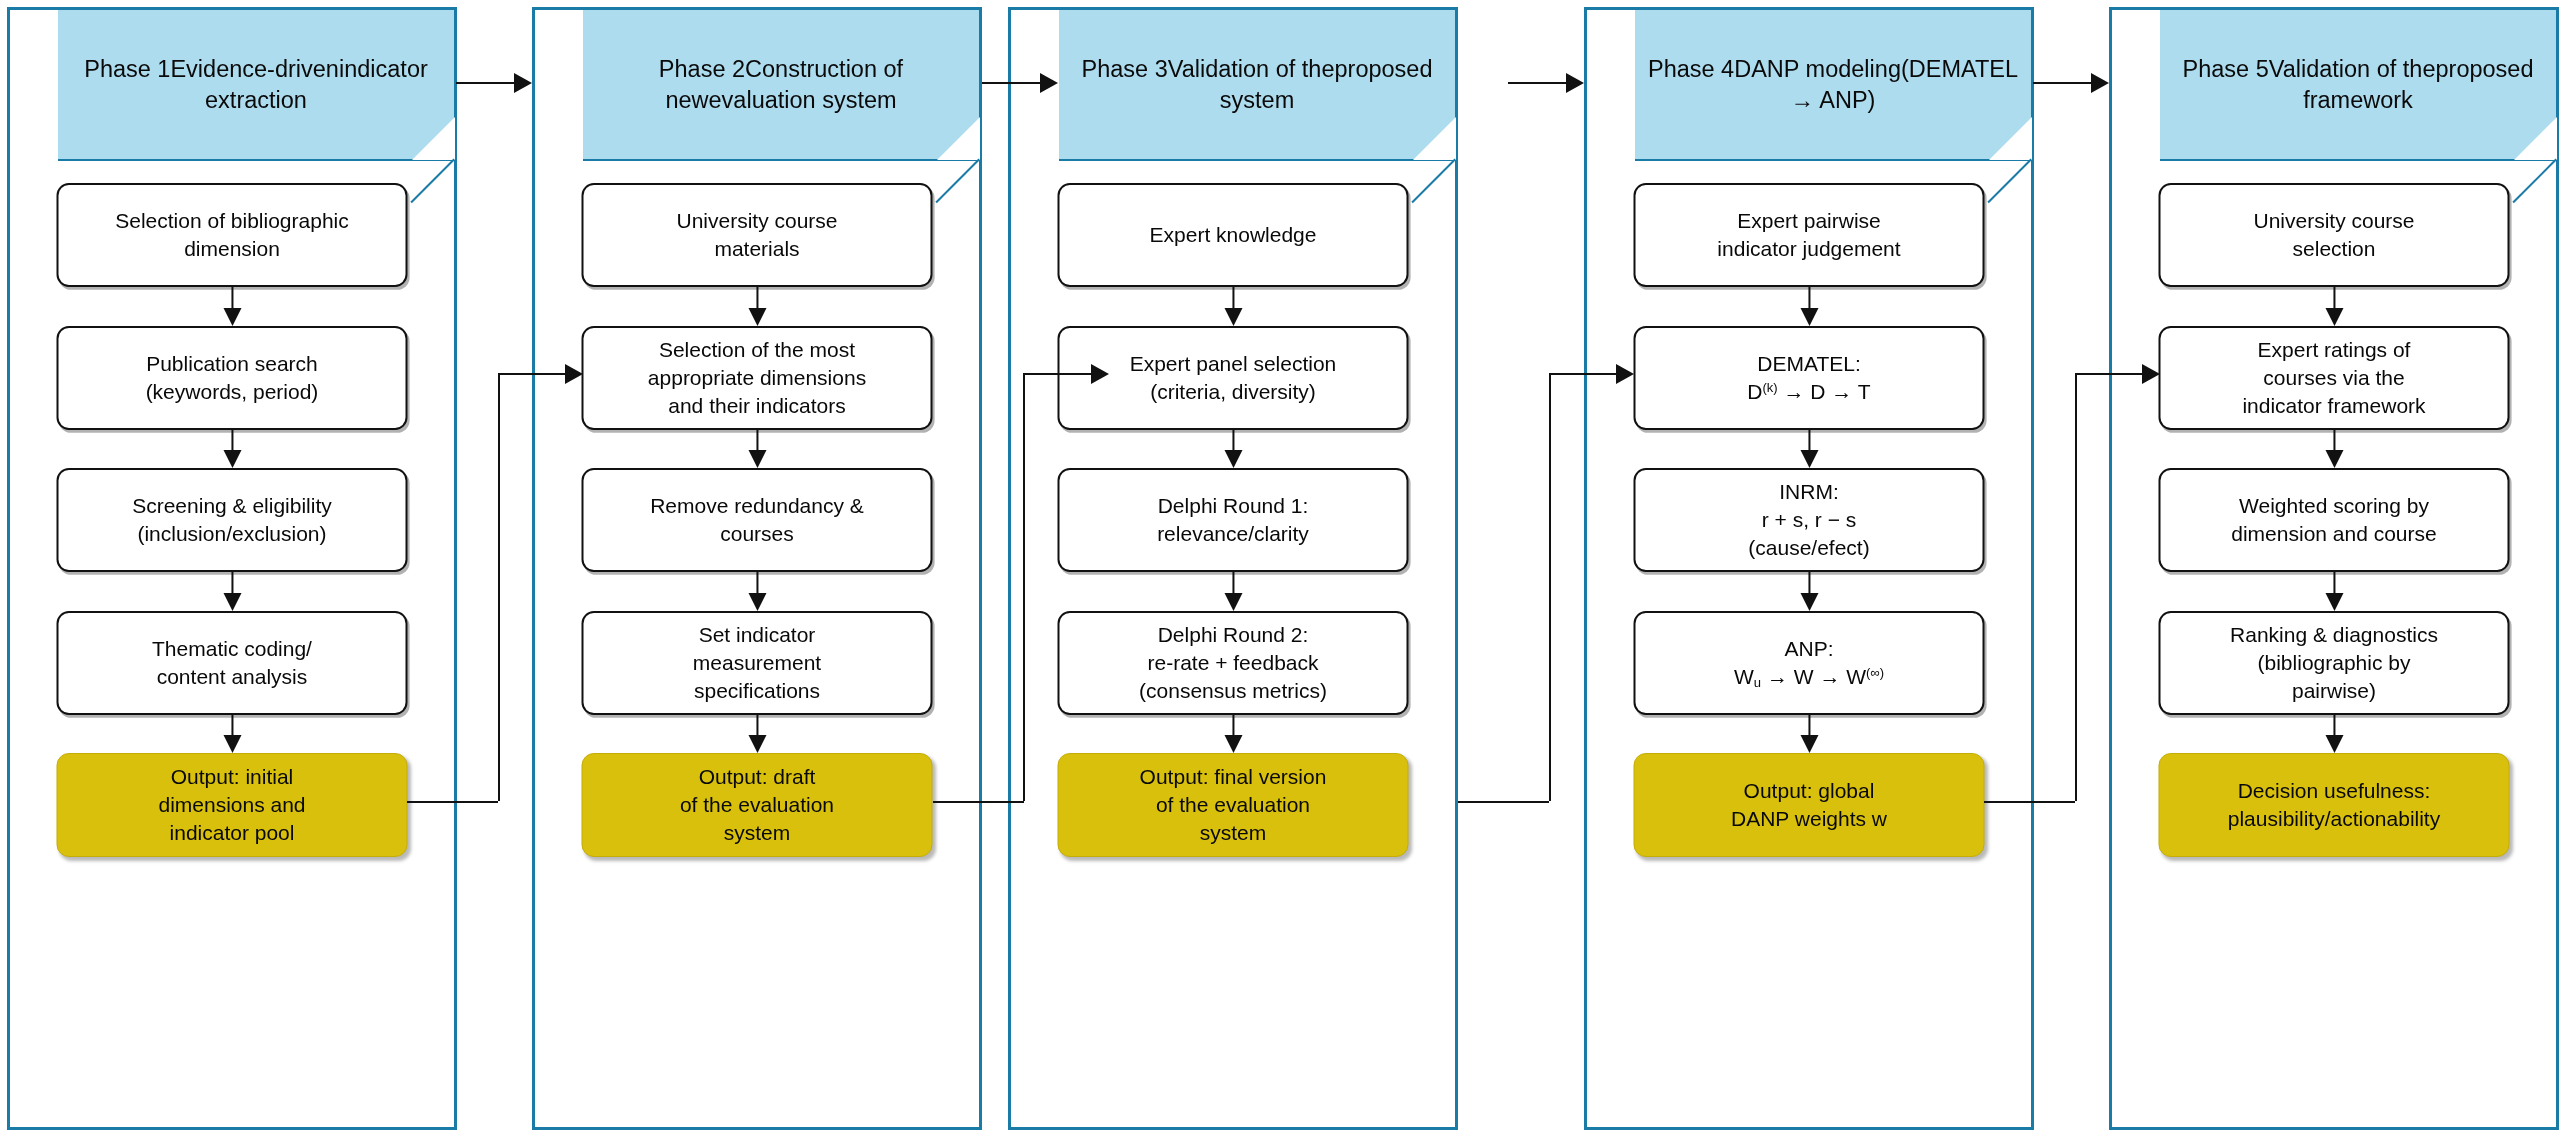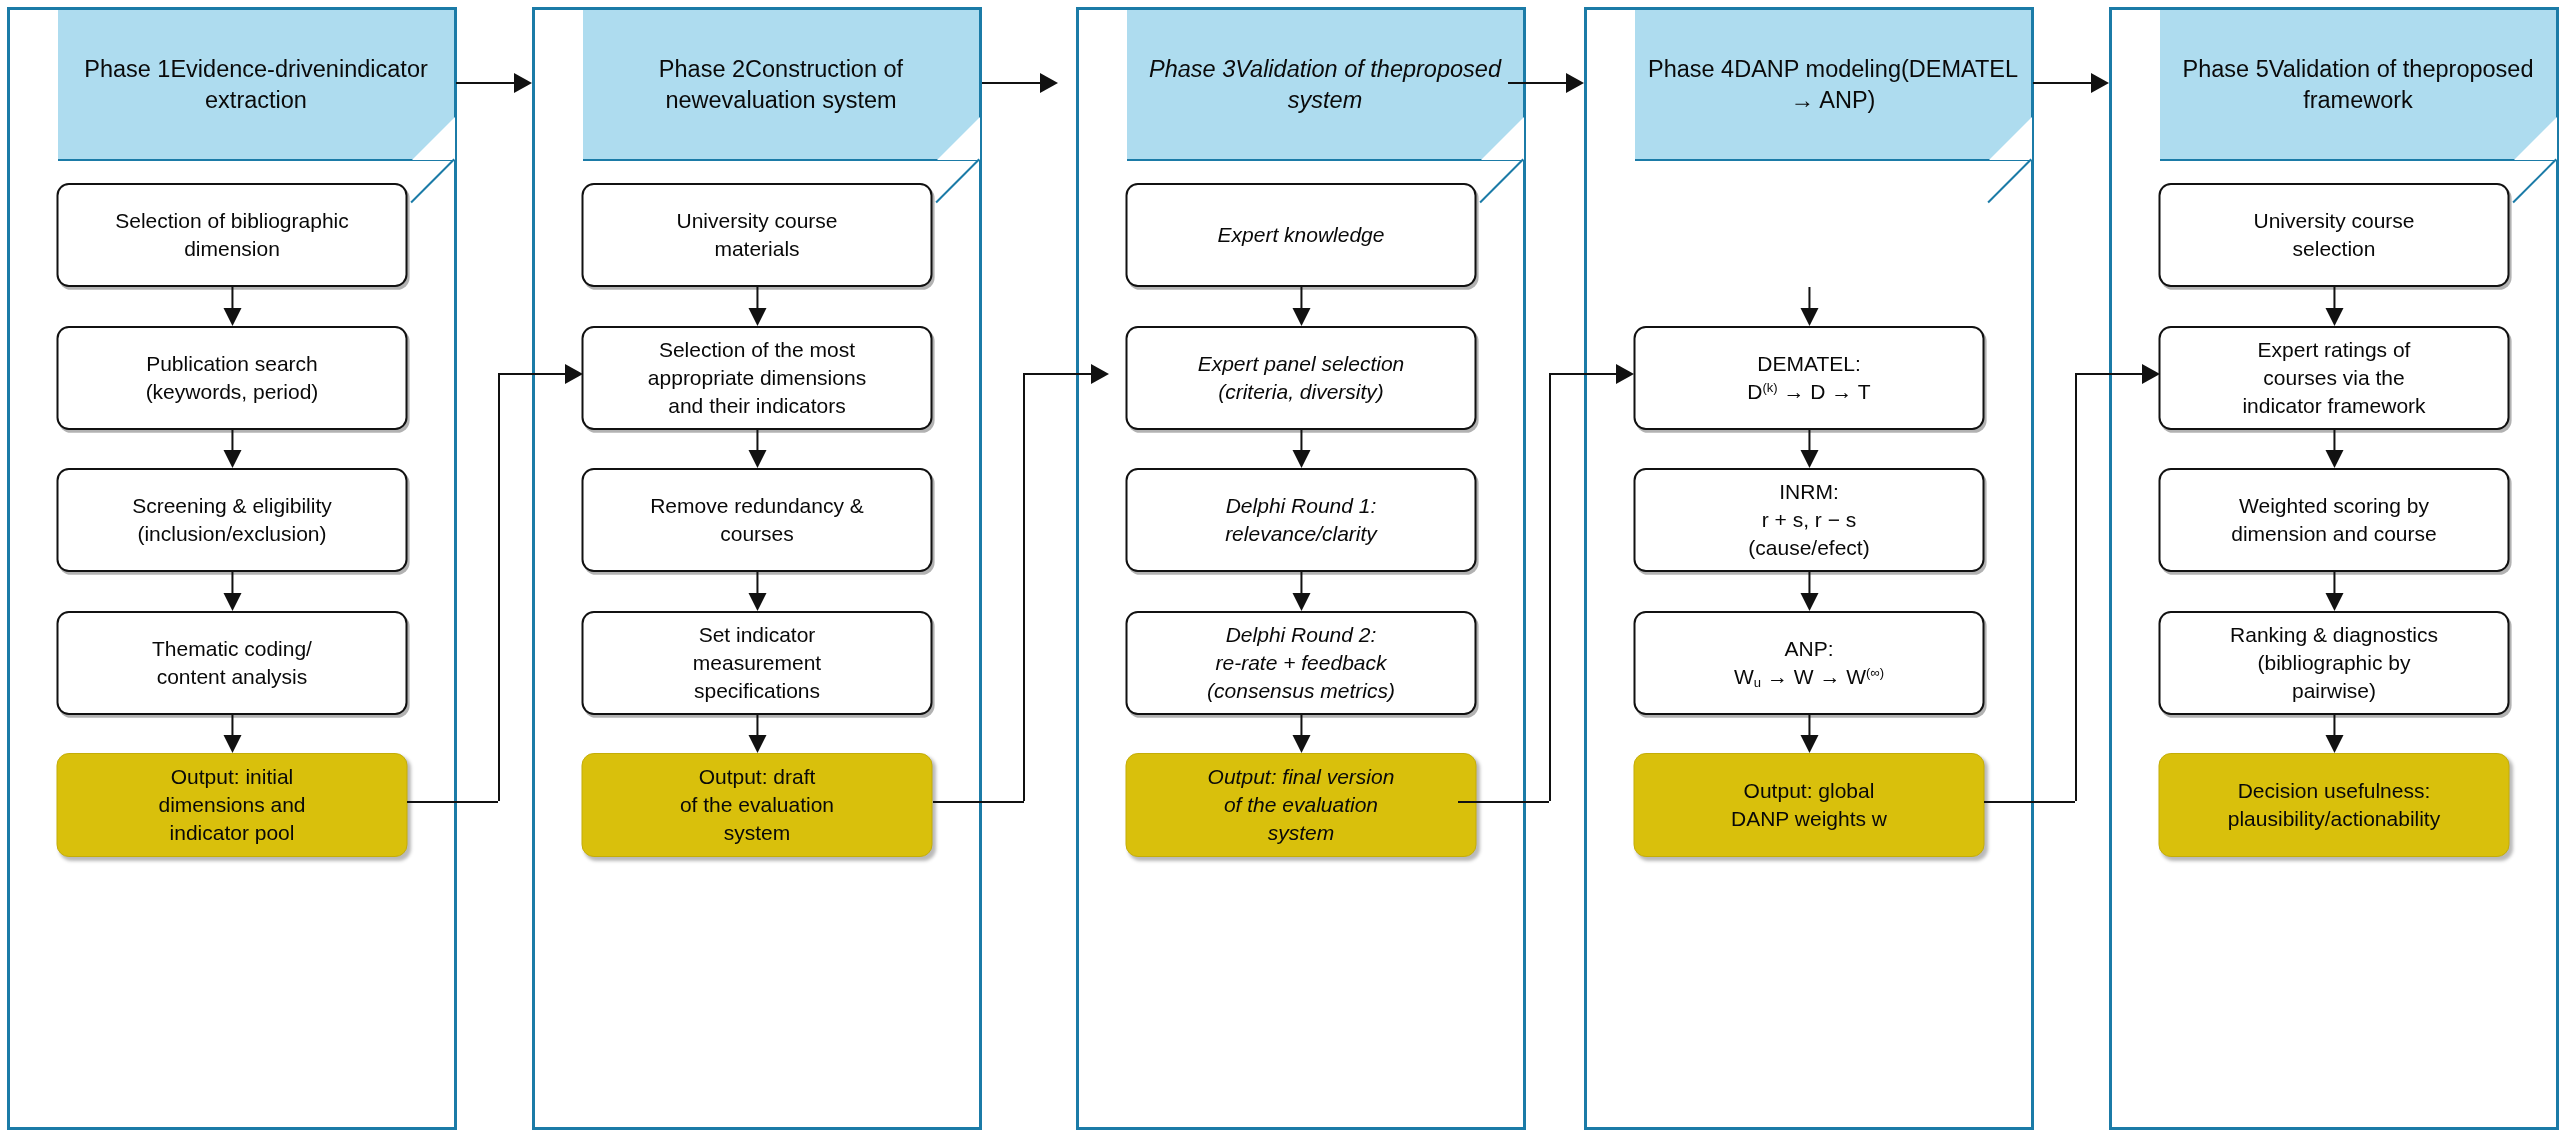--- a/index.html
+++ b/index.html
@@ -184,21 +184,21 @@
         </div>
         <div class="stepbox s4 output">
           <div>
             <span class="ln">Output: draft</span>
             <span class="ln">of the evaluation</span>
             <span class="ln">system</span>
           </div>
         </div>
       </div>
     </div>
-    <div class="phase" style="left: 1076px; font-style: italic;">
+    <div class="phase" style="left: 1008px;">
       <div class="phase-header">
         <div class="hdr-text"><span class="ln">Phase 3</span><span class="ln">Validation of the</span><span class="ln">proposed system</span></div>
         <div class="notch">
           <span class="tri"></span>
           <span class="cut"></span>
         </div>
       </div>
       <div class="phase-body">
         <div class="stepbox s0">
           <div>
@@ -251,20 +251,26 @@
     </div>
     <div class="phase" style="left: 1584px;">
       <div class="phase-header">
         <div class="hdr-text"><span class="ln">Phase 4</span><span class="ln">DANP modeling</span><span class="ln">(DEMATEL → ANP)</span></div>
         <div class="notch">
           <span class="tri"></span>
           <span class="cut"></span>
         </div>
       </div>
       <div class="phase-body">
+        <div class="stepbox s0">
+          <div>
+            <span class="ln">Expert pairwise</span>
+            <span class="ln">indicator judgement</span>
+          </div>
+        </div>
         <div class="vconn" style="top: 126px; height: 39px;">
           <span class="stem" style="height:21px"></span>
           <span class="head"></span>
         </div>
         <div class="stepbox s1">
           <div>
             <span class="ln">DEMATEL:</span>
             <span class="ln">D<sup>(k)</sup> → D → T</span>
           </div>
         </div>

